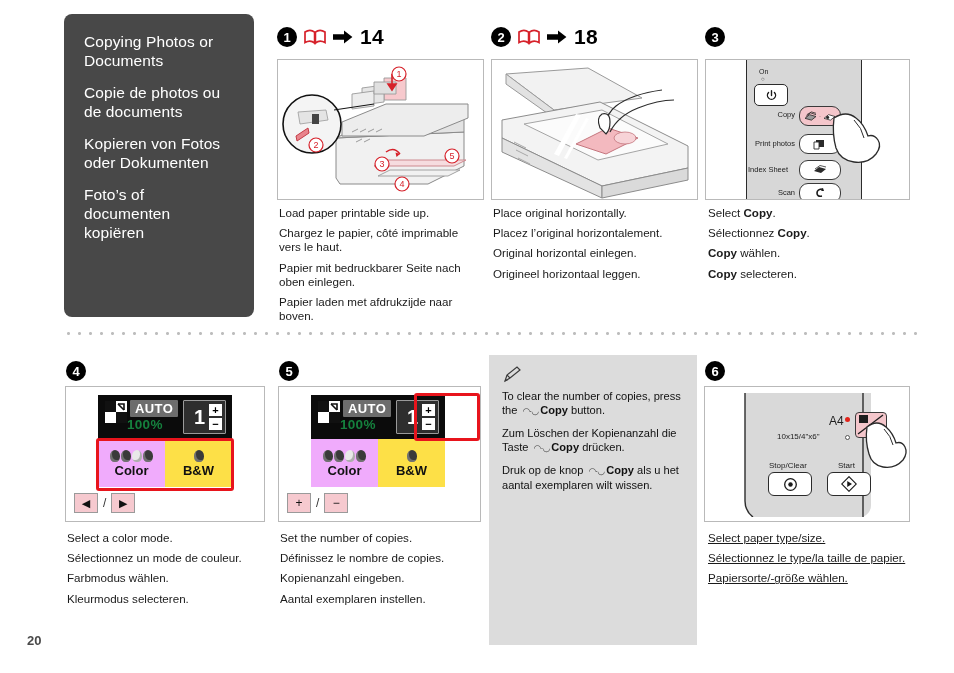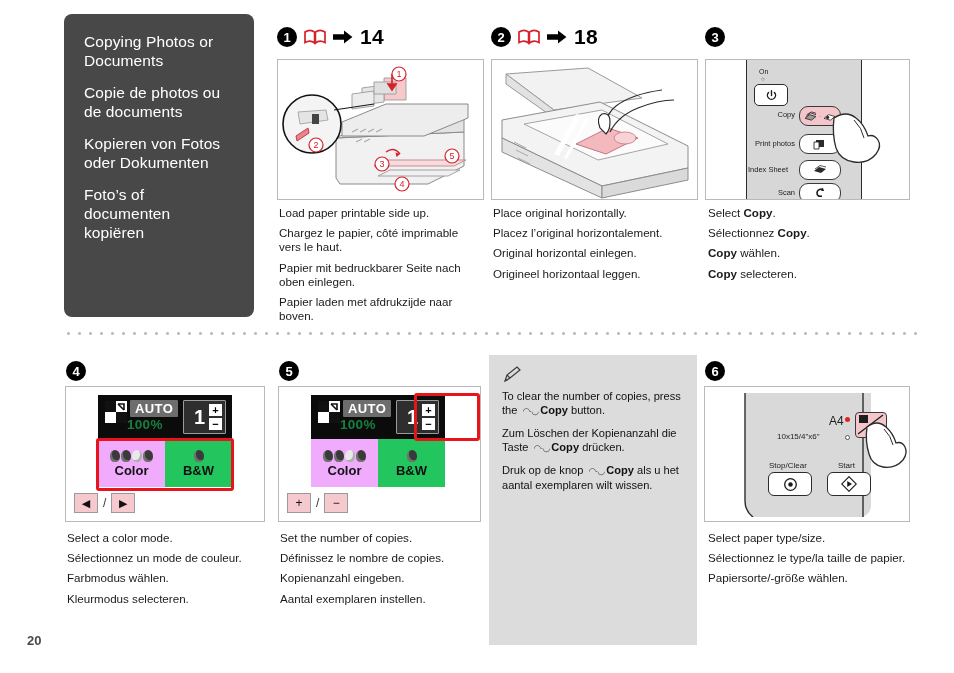--- a/index.html
+++ b/index.html
@@ -78,21 +78,21 @@
   .pmbtn{
     width:13px;height:12px;background:#fff;color:#000;font-size:11px;font-weight:bold;
     display:flex;align-items:center;justify-content:center;line-height:1;
   }
   .lcd-bot{display:flex;height:48px;}
   .mode{
     flex:1;display:flex;flex-direction:column;align-items:center;justify-content:center;
     gap:1px;box-sizing:border-box;
   }
   .mode.sel{background:#f0abfc;}
-  .mode.unsel{background:#22c55e;align-items:center;}
+  .mode.unsel{background:#fde047;align-items:center;}
   .mode .lbl{font-size:13px;font-weight:bold;color:#111;line-height:1;}
   .drops{display:flex;gap:1px;height:13px;align-items:center;}
   .drop{width:10px;height:12px;border-radius:50% 50% 45% 45%;background:#3a3a3a;
         box-shadow:inset 2px -2px 0 rgba(255,255,255,.28);}
   .drop.lite{background:#e9e9e9;box-shadow:inset -2px -2px 0 rgba(0,0,0,.25);}
   .redbox{position:absolute;border:3px solid #e8141c;border-radius:3px;box-sizing:border-box;}
 
   .keycap{
     background:#f6c9cf;border:1px solid #9a9a9a;width:24px;height:20px;
     display:flex;align-items:center;justify-content:center;box-sizing:border-box;
@@ -514,21 +514,21 @@
         <path d="M7 5.6 L12.4 9 L7 12.4 Z" fill="#1a1a1a"></path>
       </svg>
     </div>
 
     <svg style="position:absolute;left:158px;top:30px;" width="54" height="58" viewBox="0 0 54 58">
       <path d="M4 10 Q14 2 23 10 Q30 16 33 26 Q39 24 42 30 Q45 36 40 43 Q32 52 20 50 Q9 48 6 37 Q2 24 4 10 Z" fill="#ffffff" stroke="#2b2b2b" stroke-width="1.3"></path>
       <path d="M21 12 Q28 19 30 28" stroke="#2b2b2b" stroke-width="1" fill="none"></path>
     </svg>
   </div>
 
-  <div class="caption" style="position:absolute;left:708px;top:531px;width:200px;">
+  <div class="caption" style="position:absolute;left:708px;top:531px;width:200px;text-decoration:underline;">
     <p>Select paper type/size.</p>
     <p>Sélectionnez le type/la taille de papier.</p>
     <p>Papiersorte/-größe wählen.</p>
   </div>
 
   <div class="folio">20</div>
 
 </div>
 
 <style>

